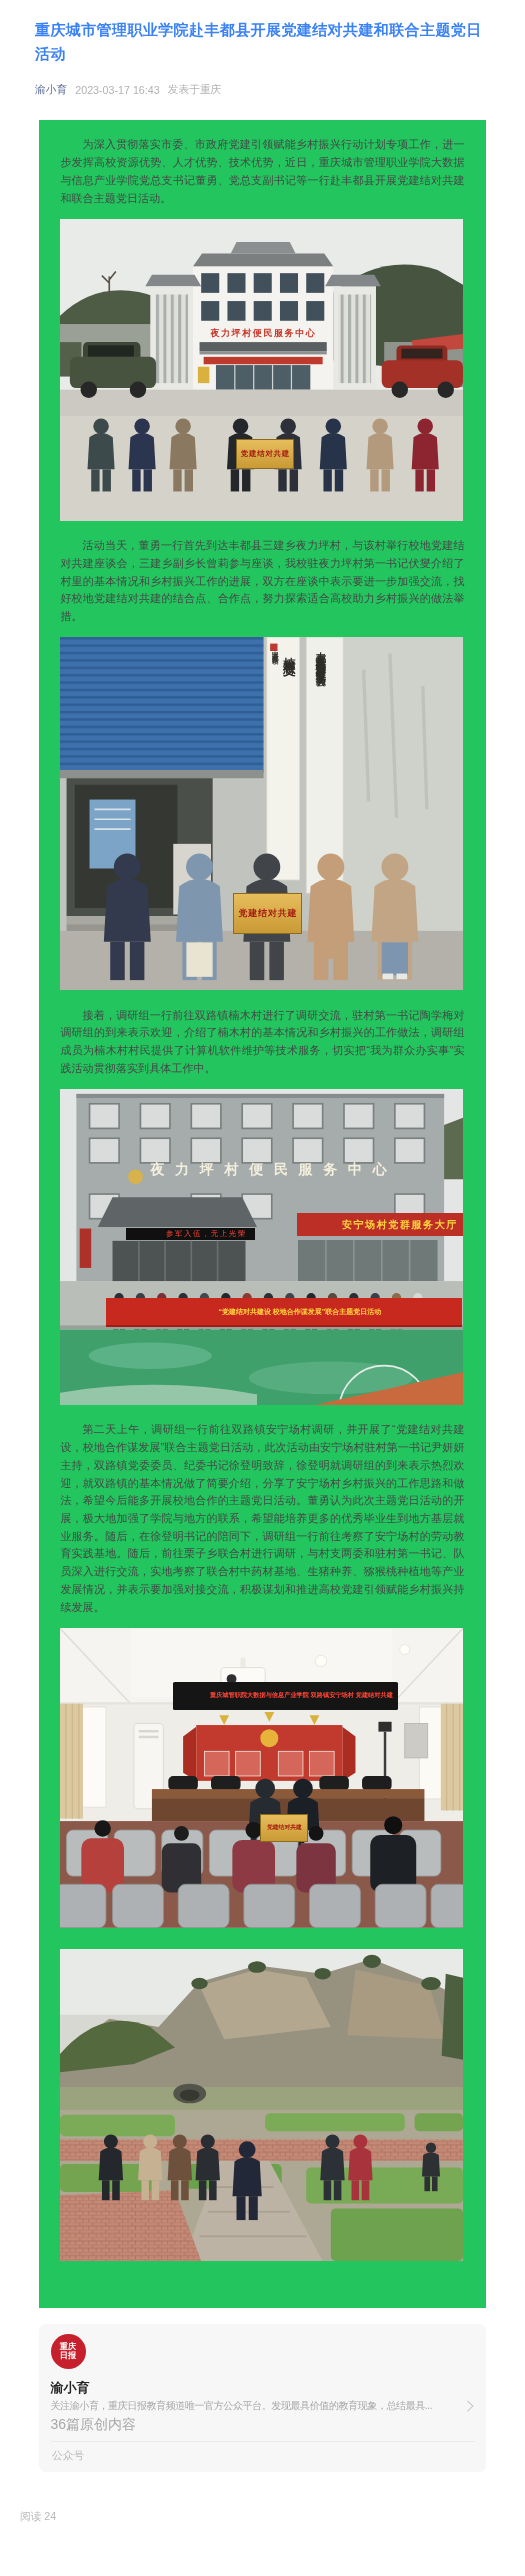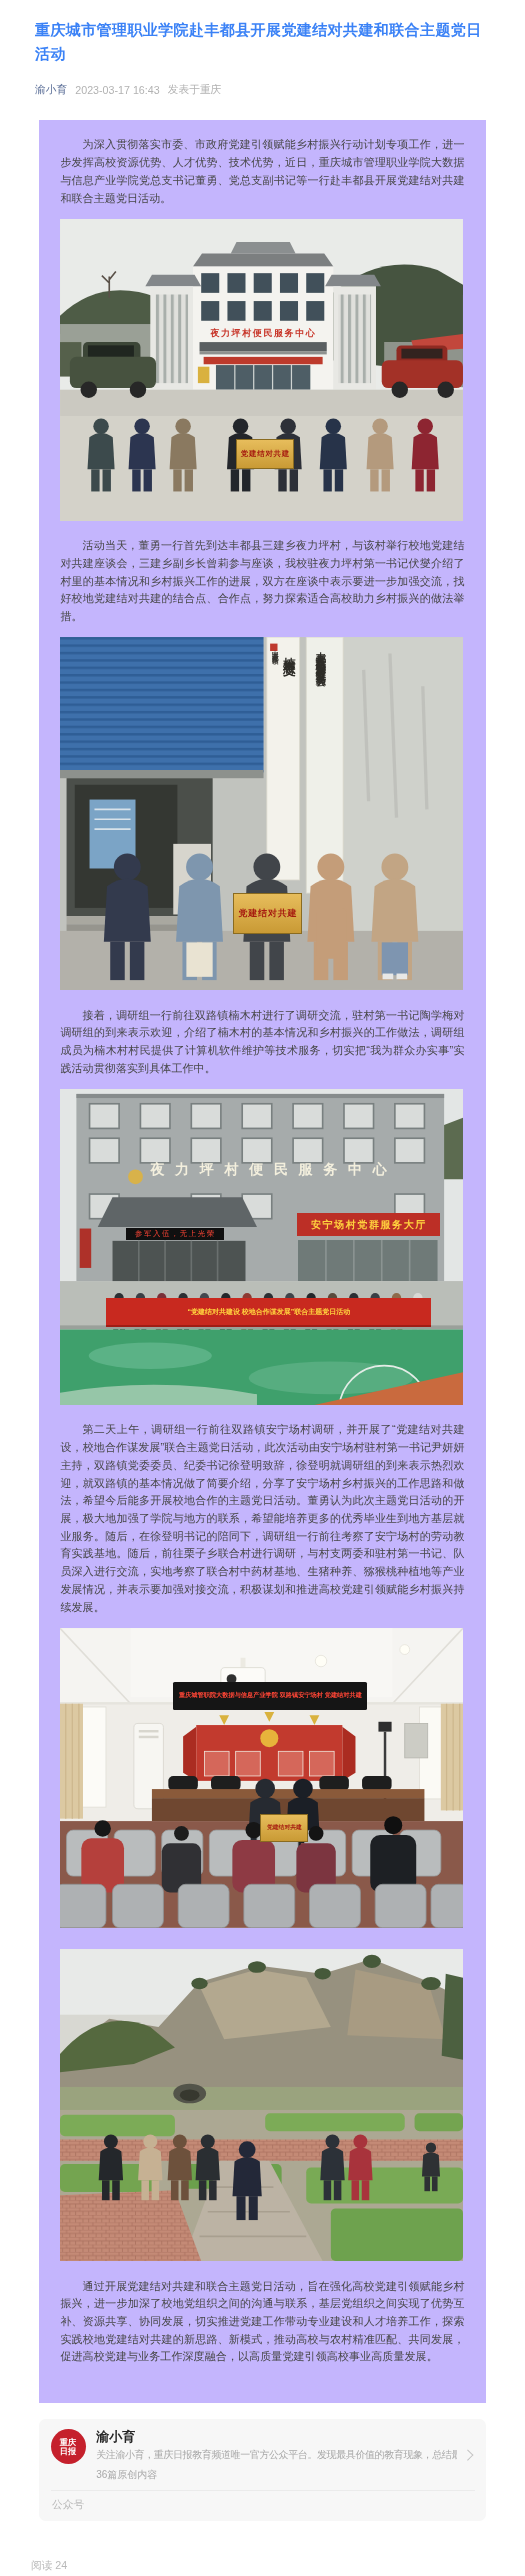--- a/index.html
+++ b/index.html
@@ -7,63 +7,63 @@
     width:525px;height:2576px;background:#ffffff;overflow:hidden;position:relative;
     font-family:"Liberation Sans","DejaVu Sans",sans-serif;
   }
   .title{
     margin:18px 35px 17px;font-size:15px;line-height:24px;font-weight:700;
     color:#3b82f6;letter-spacing:0.4px;
   }
   .byline{margin:10px 35px 0;font-size:10.7px;color:#b2b2b2;display:flex;gap:8.2px;align-items:center;}
   .byline .author{color:#576b95;cursor:pointer;}
   .content{
-    margin:23px 39px 0;background:#c4b5fd;padding:16.4px 21.4px 30px;
+    margin:23px 39px 0;background:#22c55e;padding:16.4px 21.4px 30px;
     display:flex;flex-direction:column;
   }
   .para{
     margin:0 0 6.6px;font-size:11px;line-height:17.7px;letter-spacing:0.1px;
     color:#474747;text-align:justify;text-indent:2em;
   }
   .photo{position:relative;width:403px;margin:5px 0 16.4px;overflow:hidden;background:#d8d8d2;}
   .photo svg{position:absolute;left:0;top:0;display:block;}
   .ovl{position:absolute;white-space:nowrap;}
   .plaque{
     background:linear-gradient(#e7bd5c,#c99a35);border:1.6px solid #8a6b20;box-sizing:border-box;
     display:flex;align-items:center;justify-content:center;
     color:#a61c10;font-weight:700;font-family:"DejaVu Serif","Liberation Serif",serif;
   }
   .vtext{writing-mode:vertical-rl;text-orientation:upright;}
-  .ledtext{display:flex;align-items:center;justify-content:center;}
+  .ledtext{display:flex;align-items:center;justify-content:center;padding-left:31px;}
   
   .card{
     margin:16.4px 39px 0;background:#f7f7f7;border-radius:6.6px;padding:10px 11.5px 0;cursor:pointer;
   }
-  .card-head{display:flex;gap:10.7px;}
+  .card-head{display:flex;gap:10.7px;flex-direction:column;}
   .avatar{
     width:35px;height:35px;border-radius:50%;background:#c5202c;flex:0 0 35px;
     display:flex;flex-direction:column;align-items:center;justify-content:center;
     color:#fff;font-size:8.2px;line-height:9px;font-weight:700;
     font-family:"DejaVu Serif","Liberation Serif",serif;
   }
   .card-col{flex:1;min-width:0;}
   .card-name{font-size:13px;font-weight:600;color:#262626;line-height:15.6px;}
   .card-desc-row{display:flex;align-items:center;margin-top:2.5px;}
   .card-desc{
     flex:1;font-size:10px;letter-spacing:-0.4px;color:#a8a8a8;line-height:15.6px;
     white-space:nowrap;overflow:hidden;
   }
   .chev{
     width:6.6px;height:6.6px;border-top:1.6px solid #c3c3c3;border-right:1.6px solid #c3c3c3;
     transform:rotate(45deg);margin:0 3.3px 0 6.6px;flex:0 0 auto;
   }
-  .card-orig{font-size:10px;color:#a8a8a8;line-height:15px;margin-top:4.1px;}
+  .card-orig{font-size:14px;color:#a8a8a8;line-height:15px;margin-top:4.1px;}
   .card-divider{border-top:0.8px solid #ebebeb;margin-top:8.2px;}
   .card-type{font-size:10.7px;color:#b9b9b9;padding:7.4px 1.6px 9px;}
-  .read{margin:38px 0 0 31px;font-size:10.7px;color:#b9b9b9;}
+  .read{margin:38px 0 0 20px;font-size:10.7px;color:#b9b9b9;}
 </style>
 </head>
 <body>
 
 <svg width="0" height="0" style="position:absolute">
   <defs>
     <g id="prsn">
       <circle cx="0" cy="7" r="6.3"></circle>
       <path d="M -9.5,16 Q 0,9 9.5,16 L 11,42 L -11,42 Z"></path>
       <rect x="-8" y="42" width="6.8" height="18"></rect>
@@ -416,21 +416,20 @@
         <use href="#prsn" fill="#6d513c" transform="translate(146,225) scale(1.35)"></use>
         <use href="#prsn" fill="#2a2e32" transform="translate(180,225) scale(1.35)"></use>
         <use href="#prsn" fill="#232838" transform="translate(228,233) scale(1.62)"></use>
         <use href="#prsn" fill="#2c3138" transform="translate(332,225) scale(1.35)"></use>
         <use href="#prsn" fill="#a8333c" transform="translate(366,225) scale(1.35)"></use>
         <use href="#prsn" fill="#2e3134" transform="translate(452,235) scale(1.0)"></use>
       </g>
     </svg>
   </div>
 
-  <p class="para">通过开展党建结对共建和联合主题党日活动，旨在强化高校党建引领赋能乡村振兴，进一步加深了校地党组织之间的沟通与联系，基层党组织之间实现了优势互补、资源共享、协同发展，切实推进党建工作带动专业建设和人才培养工作，探索实践校地党建结对共建的新思路、新模式，推动高校与农村精准匹配、共同发展，促进高校党建与业务工作深度融合，以高质量党建引领高校事业高质量发展。</p>
 
 </div>
 
 <div class="card">
   <div class="card-head">
     <div class="avatar">
       <span>重庆</span>
       <span>日报</span>
     </div>
     <div class="card-col">

